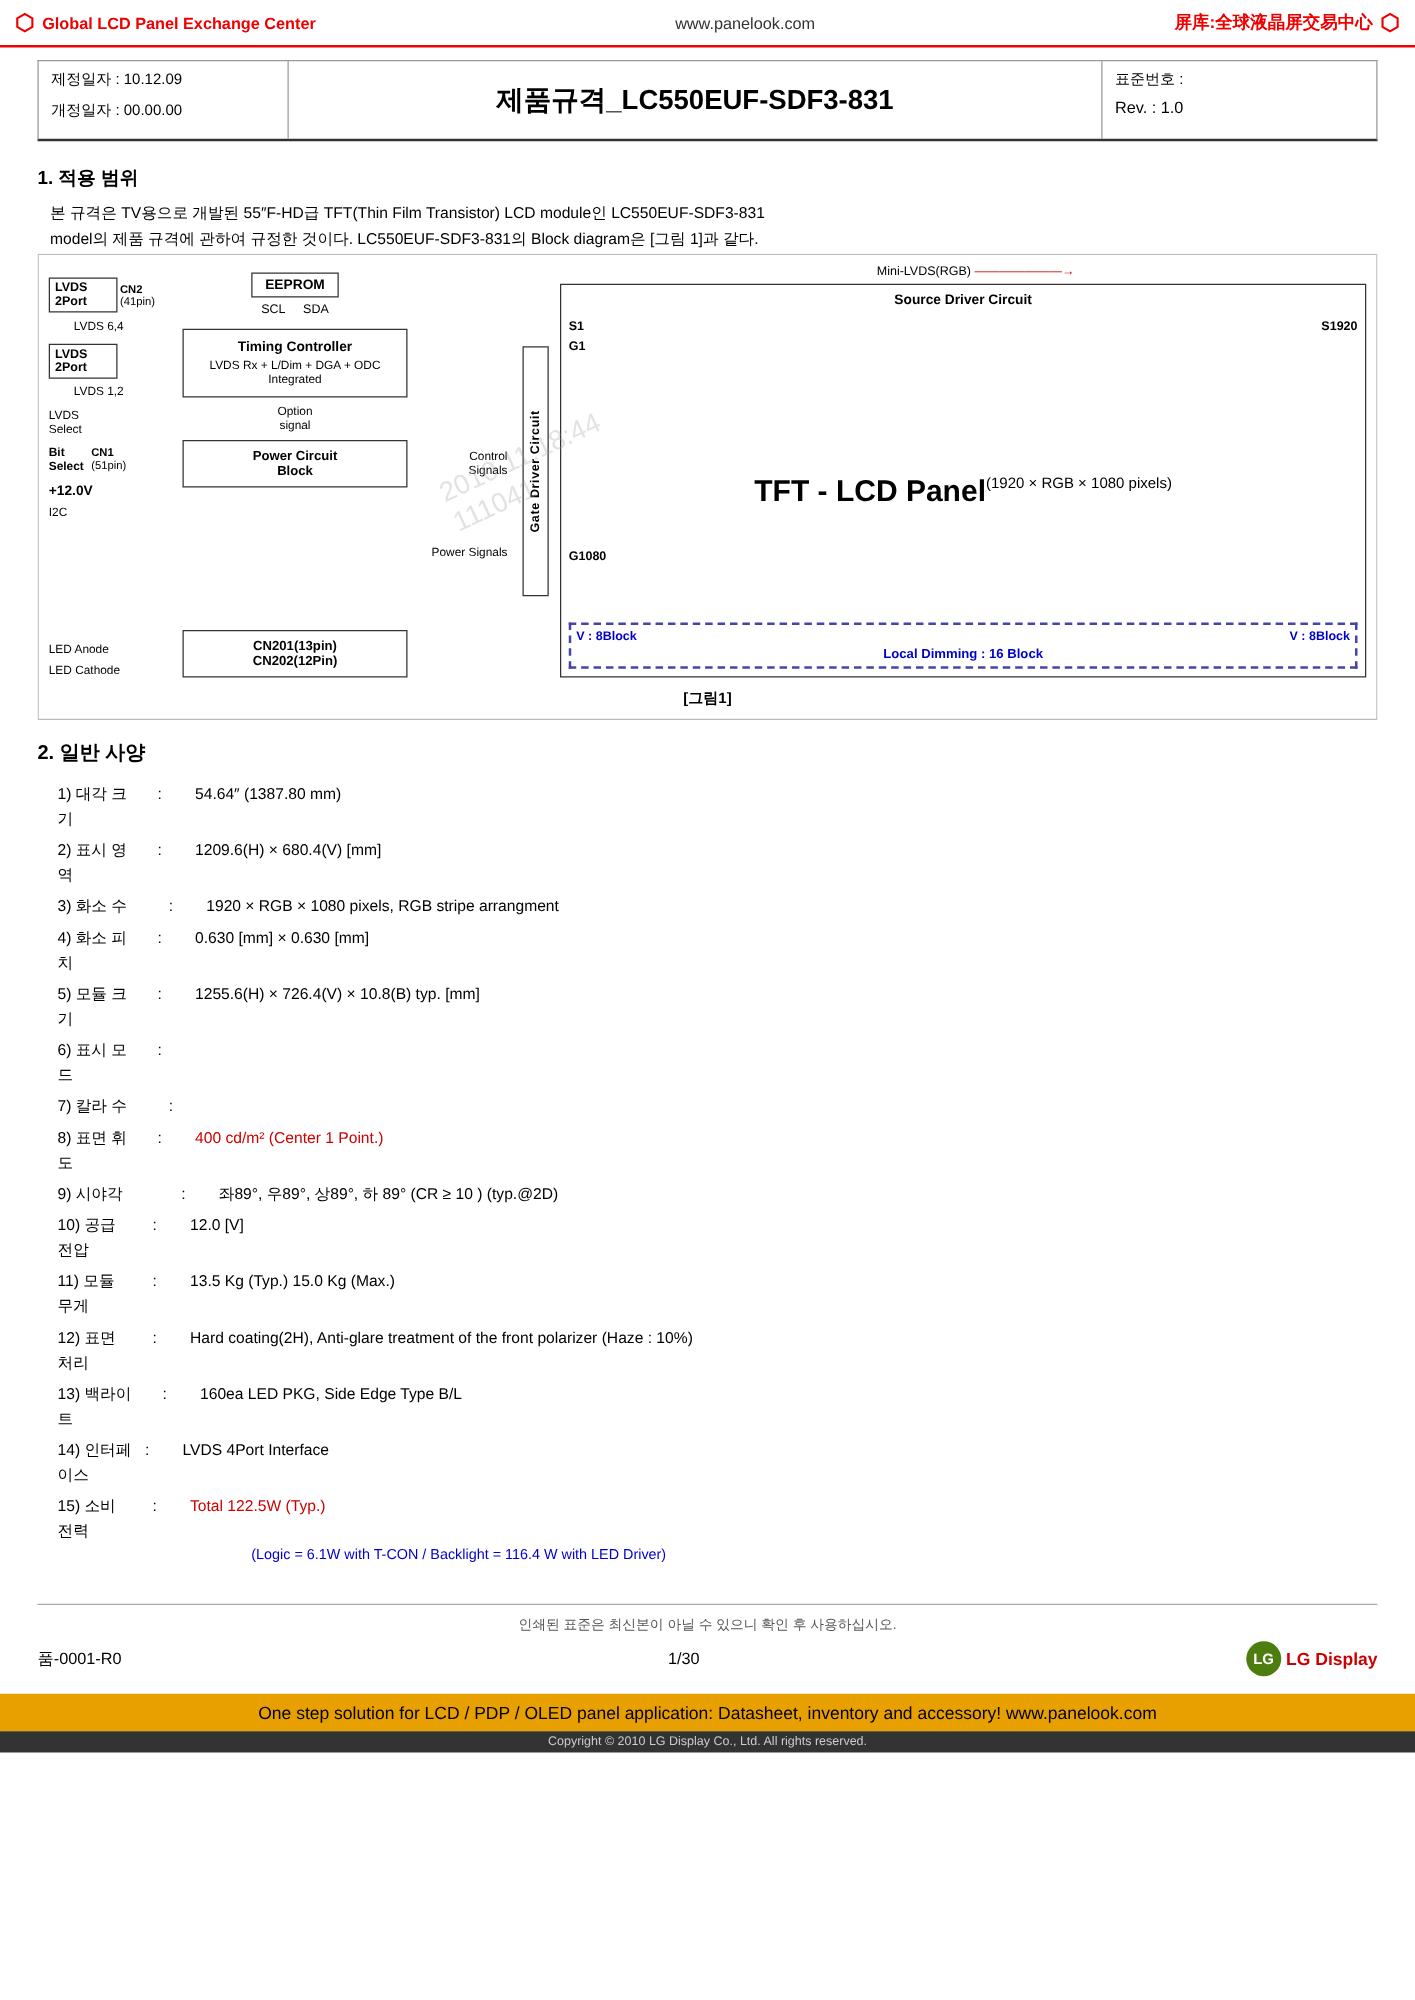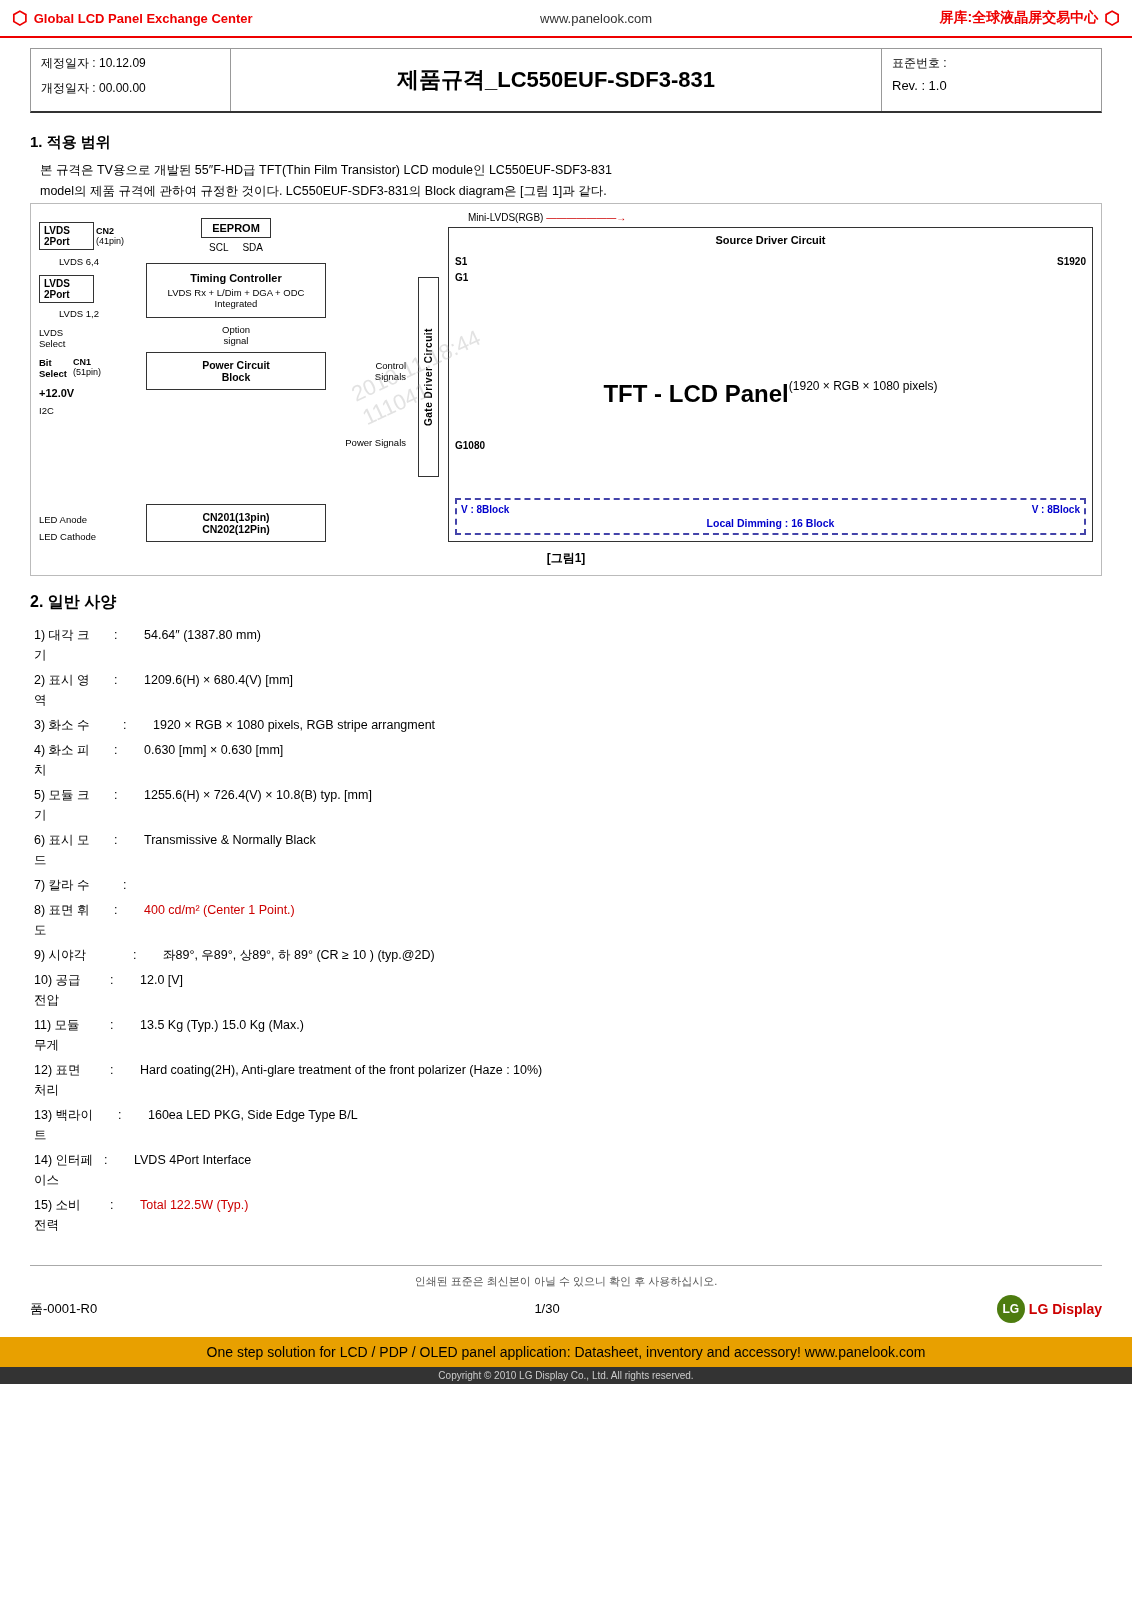--- a/index.html
+++ b/index.html
@@ -93,21 +93,21 @@
     }
 
     
     .section2-title {
       font-size: 16px;
       font-weight: bold;
       margin: 16px 0 12px 0;
     }
 
     .specs-table {
-      margin-left: 4px;
+      margin-left: 16px;
       width: 95%;
     }
     .spec-row {
       display: flex;
       margin-bottom: 5px;
       font-size: 12.5px;
       line-height: 1.6;
     }
     .spec-num {
       width: 60px;
@@ -347,21 +347,21 @@
         </div>
 
         <div style="width:36px; display:flex; align-items:center; justify-content:center;">
           <div style="border:1.5px solid #333; writing-mode:vertical-rl; text-orientation:mixed; transform:rotate(180deg); height:200px; display:flex; align-items:center; justify-content:center; font-weight:bold; font-size:10px; padding:4px; letter-spacing:0.5px;">
             Gate Driver Circuit
           </div>
         </div>
 
         <div style="flex:1; display:flex; flex-direction:column;">
 
-          <div style="font-size:10px; text-align:left; margin-bottom:4px; margin-left:20px;">
+          <div style="font-size:10px; text-align:center; margin-bottom:4px; margin-left:20px;">
             <span>Mini-LVDS(RGB)</span>
             <span style="color:#c00;"> ———————→</span>
           </div>
 
           <div style="border:1.5px solid #333; flex:1; position:relative; padding:8px; display:flex; flex-direction:row; align-items:center; justify-content:center;">
 
             <div style="position:absolute; top:6px; left:50%; transform:translateX(-50%); font-weight:bold; font-size:11px; white-space:nowrap;">
               <span>Source Driver Circuit</span>
             </div>
 
@@ -424,21 +424,20 @@
       <span class="spec-value" style="margin-left:10px;">0.630 [mm] × 0.630 [mm]</span>
     </div>
     <div class="spec-row">
       <span class="spec-num">5) 모듈 크기</span>
       <span class="spec-colon" style="margin-left:20px;">:</span>
       <span class="spec-value" style="margin-left:10px;">1255.6(H) × 726.4(V) × 10.8(B) typ. [mm]</span>
     </div>
     <div class="spec-row">
       <span class="spec-num">6) 표시 모드</span>
       <span class="spec-colon" style="margin-left:20px;">:</span>
-      <span class="spec-value" style="margin-left:10px;">Transmissive &amp; Normally Black</span>
     </div>
     <div class="spec-row">
       <span class="spec-num">7) 칼라 수</span>
       <span class="spec-colon" style="margin-left:29px;">:</span>
     </div>
     <div class="spec-row">
       <span class="spec-num">8) 표면 휘도</span>
       <span class="spec-colon" style="margin-left:20px;">:</span>
       <span class="spec-value red" style="margin-left:10px; color:#c00;">400 cd/m² (Center 1 Point.)</span>
     </div>
@@ -470,20 +469,23 @@
     <div class="spec-row">
       <span class="spec-num">14) 인터페이스</span>
       <span class="spec-colon" style="margin-left:10px;">:</span>
       <span class="spec-value" style="margin-left:10px;">LVDS 4Port Interface</span>
     </div>
     <div class="spec-row" style="flex-direction:column;">
       <div style="display:flex;">
         <span class="spec-num">15) 소비 전력</span>
         <span class="spec-colon" style="margin-left:16px;">:</span>
         <span class="spec-value" style="margin-left:10px; color:#c00;">Total 122.5W (Typ.)</span>
+      </div>
+      <div style="margin-left:155px; font-size:11.5px; color:#00c;">
+        (Logic = 6.1W with T-CON / Backlight = 116.4 W  with LED Driver)
       </div>
     </div>
   </div>
 
   <div class="footer-note">
     <span>인쇄된 표준은 최신본이 아닐 수 있으니 확인 후 사용하십시오.</span>
   </div>
   <div class="footer-bottom">
     <div>
       <span>품-0001-R0</span>

